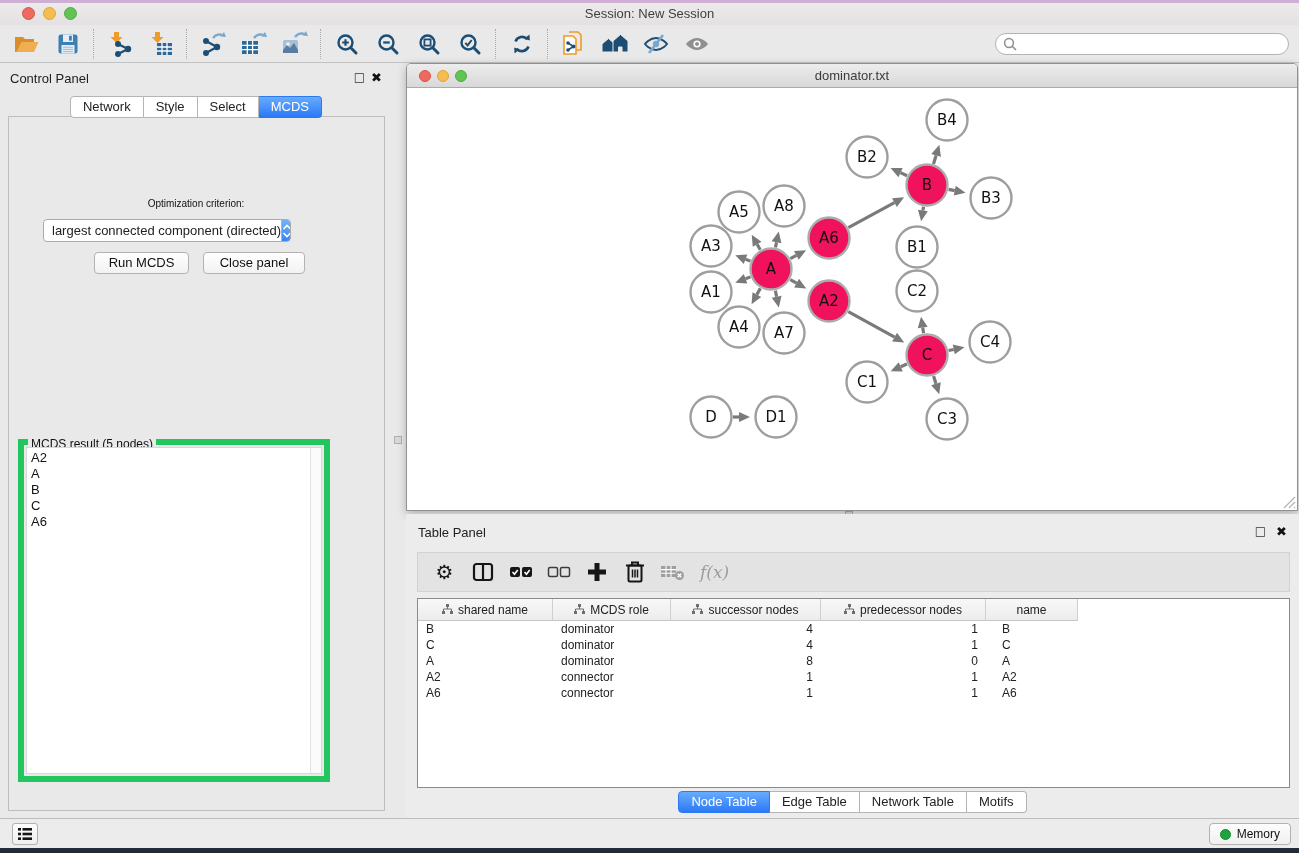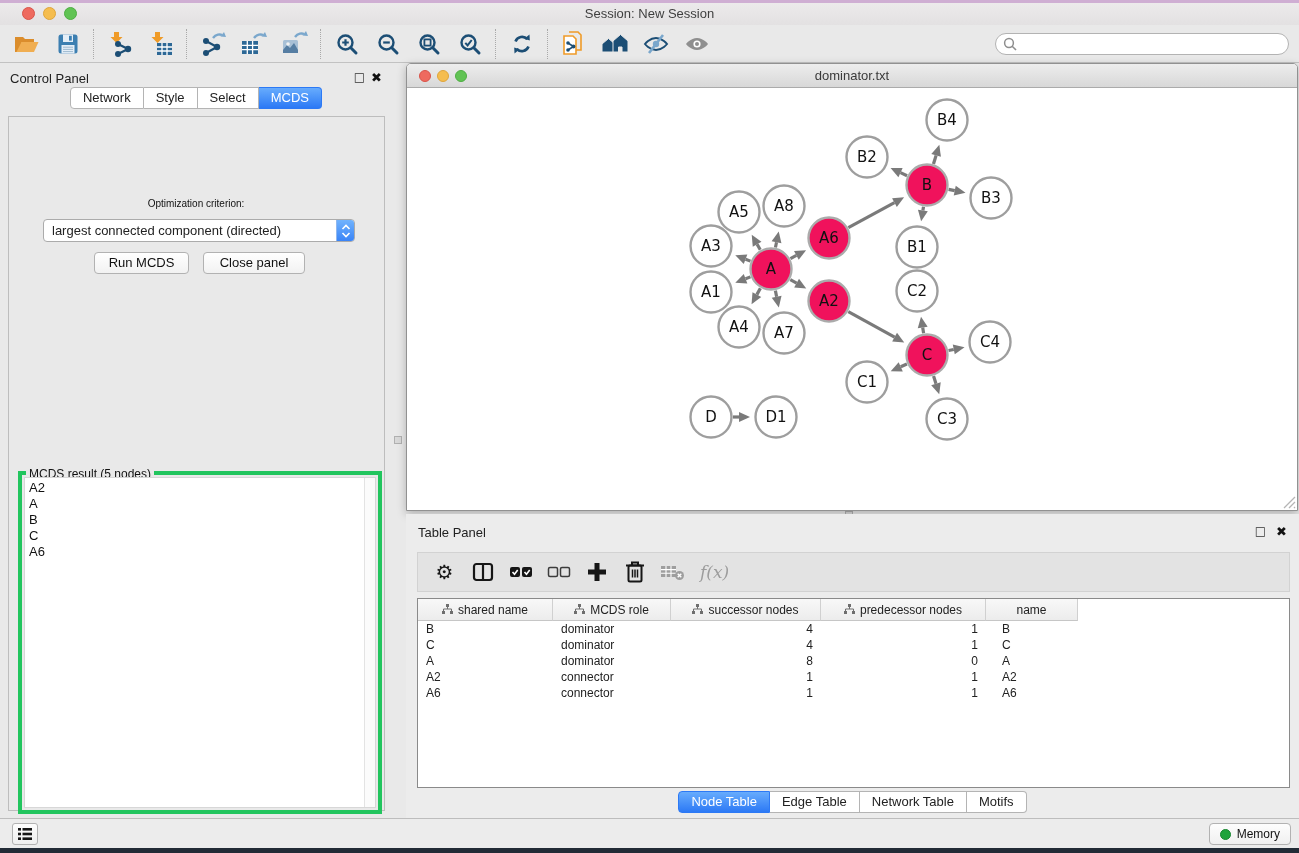--- a/index.html
+++ b/index.html
@@ -32,28 +32,28 @@
   .panel-float { position:absolute; top:7px; font-size:12px; color:#333; font-family:"DejaVu Sans",sans-serif; }
   .panel-close { position:absolute; top:7px; font-size:13px; font-weight:bold; color:#111; font-family:"DejaVu Sans",sans-serif; }
   .cp-box { position:absolute; left:8px; top:53px; width:377px; height:695px; border:1px solid #bdbdbd; background:#e9e9e9; }
   .seg-row { position:absolute; left:0; right:0; display:flex; justify-content:center; z-index:2; }
   .seg { display:inline-block; padding:2px 12px 3px; font-size:13px; background:#fff; border:1px solid #b4b4b4;
          border-left:none; color:#222; }
   .seg:first-child { border-left:1px solid #b4b4b4; border-radius:4px 0 0 4px; }
   .seg:last-child  { border-radius:0 4px 4px 0; }
   .seg.active { background:linear-gradient(#67acfd,#2c79f5); border-color:#2c79f5; color:#fff; }
   .opt-label { position:absolute; left:0; right:0; top:135px; text-align:center; font-size:10px; color:#111; }
-  .dropdown { position:absolute; left:43px; top:156px; width:312px; height:23px; background:#fff;
+  .dropdown { position:absolute; left:43px; top:156px; width:248px; height:23px; background:#fff;
               border:1px solid #ababab; border-radius:4px; display:flex; align-items:center; overflow:hidden; }
   .dropdown .value { flex:1; font-size:13px; padding-left:8px; white-space:nowrap; }
   .dropdown .stepper { width:18px; align-self:stretch; background:linear-gradient(#71b3fd,#3a84f7);
               display:flex; align-items:center; justify-content:center; border-left:1px solid #8fb7ef; }
   .mac-btn { position:absolute; height:22px; background:linear-gradient(#ffffff,#f2f2f2); border:1px solid #b2b2b2;
              border-radius:4px; font-size:13px; text-align:center; line-height:20px; color:#111; }
-  .group-box { position:absolute; left:18px; top:408px; width:364px; height:343px; border:4px solid #22c55e; }
+  .group-box { position:absolute; left:18px; top:376px; width:312px; height:343px; border:6px solid #22c55e; }
   .group-box .legend { position:absolute; top:-8px; left:4px; background:#e9e9e9; padding:0 3px; font-size:12px; color:#111; }
   .result-list { position:absolute; left:2px; top:2px; right:2px; bottom:2px; background:#fff; border:1px solid #d7d7d7; }
   .result-scroll { position:absolute; top:0; right:0; bottom:0; width:11px; background:#fbfbfb; border-left:1px solid #e3e3e3; }
   .list-item { font-size:13px; line-height:16px; padding-left:4px; color:#111; }
 
   
   .net-window { position:absolute; left:406px; top:63px; width:892px; height:448px; background:#fff;
                 border:1px solid #919191; border-radius:5px 5px 0 0; box-shadow:0 3px 10px rgba(0,0,0,.25); }
   .net-titlebar { position:absolute; left:0; top:0; right:0; height:24px; border-radius:4px 4px 0 0;
                 background:linear-gradient(#ededed,#d8d8d8); border-bottom:1px solid #ababab; }
@@ -247,21 +247,21 @@
       </svg>
     <input placeholder="" style="">
   </div>
 </div>
 
 <div class="control-panel">
   <div class="cp-title">Control Panel</div>
   <span class="panel-float" style="right:27px;">□</span>
   <span class="panel-close" style="right:10px;">✖</span>
 
-  <div class="seg-row" style="top:24px;" id="cp-tabs">
+  <div class="seg-row" style="top:33px;" id="cp-tabs">
       <span class="seg">Network</span>
       <span class="seg">Style</span>
       <span class="seg">Select</span>
       <span class="seg active">MCDS</span>
     </div>
   <div class="cp-box"></div>
 
   <div class="opt-label">Optimization criterion:</div>
   <div class="dropdown">
     <span class="value">largest connected component (directed)</span>

